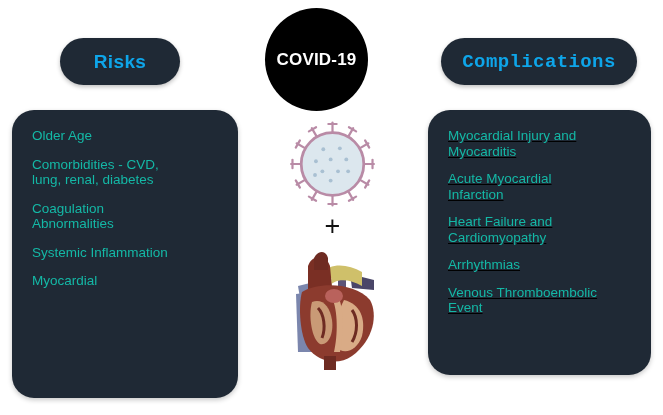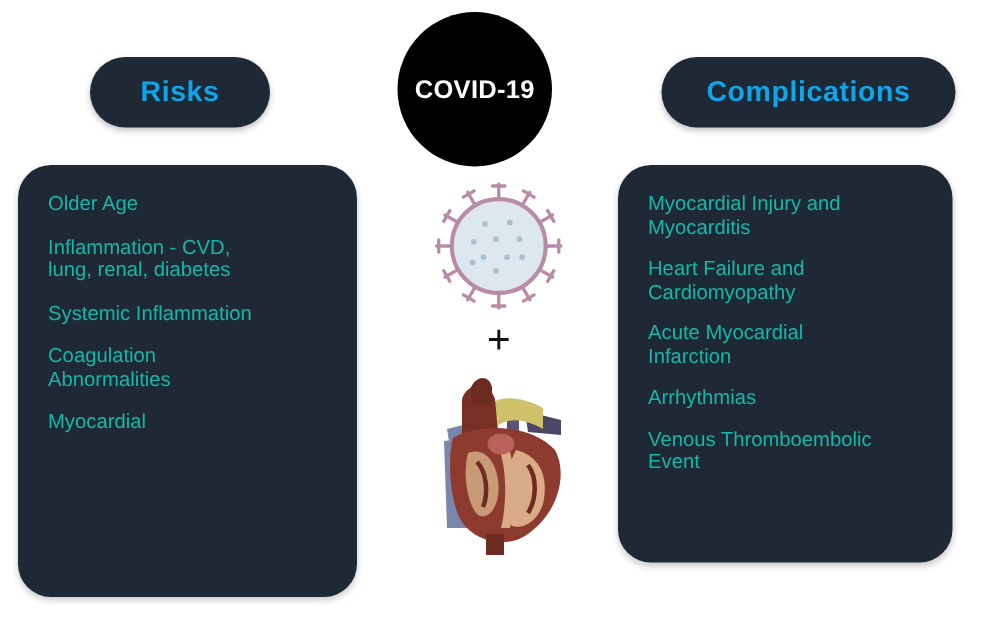--- a/index.html
+++ b/index.html
@@ -39,20 +39,21 @@
     width: 120px;
     height: 47px;
     font-size: 19px;
   }
   #complications-pill {
     left: 441px;
     top: 38px;
     width: 196px;
     height: 47px;
     font-size: 19px;
+    font-family: Liberation Mono, monospace;
   }
 
   
   #covid-badge {
     position: absolute;
     left: 265px;
     top: 8px;
     width: 103px;
     height: 103px;
     border-radius: 50%;
@@ -75,24 +76,25 @@
     padding: 18px 20px 14px 20px;
     box-shadow: 0 2px 5px rgba(0,0,0,0.22);
   }
   #risks-panel {
     left: 12px;
     top: 110px;
     width: 226px;
     height: 288px;
   }
   #complications-panel {
-    left: 412px;
+    left: 428px;
     top: 110px;
     width: 223px;
     height: 265px;
+    text-decoration: underline;
   }
   .panel ul {
     list-style: none;
     margin: 0;
     padding: 0;
   }
   .panel li {
     color: #14b8a6;
     font-size: 13.5px;
     line-height: 15.5px;
@@ -149,37 +151,37 @@
     <span>COVID-19</span>
   </div>
 
   <div class="pill" id="complications-pill">
     <span>Complications</span>
   </div>
 
   <div class="panel" id="risks-panel">
     <ul>
       <li>Older Age</li>
-      <li>Inflammation - CVD,
+      <li>Comorbidities - CVD,
 lung, renal, diabetes</li>
-      <li>Systemic Inflammation</li>
       <li>Coagulation
 Abnormalities</li>
+      <li>Systemic Inflammation</li>
       <li>Myocardial</li>
     </ul>
   </div>
 
   <div class="panel" id="complications-panel">
     <ul>
       <li>Myocardial Injury and
 Myocarditis</li>
+      <li>Acute Myocardial
+Infarction</li>
       <li>Heart Failure and
 Cardiomyopathy</li>
-      <li>Acute Myocardial
-Infarction</li>
       <li>Arrhythmias</li>
       <li>Venous Thromboembolic
 Event</li>
     </ul>
   </div>
 
   <div id="virus-icon">
     <svg viewBox="0 0 100 100" width="99" height="92">
       <g stroke="#b98ba6" stroke-width="2.4" fill="none" stroke-linecap="round">
         <g>

